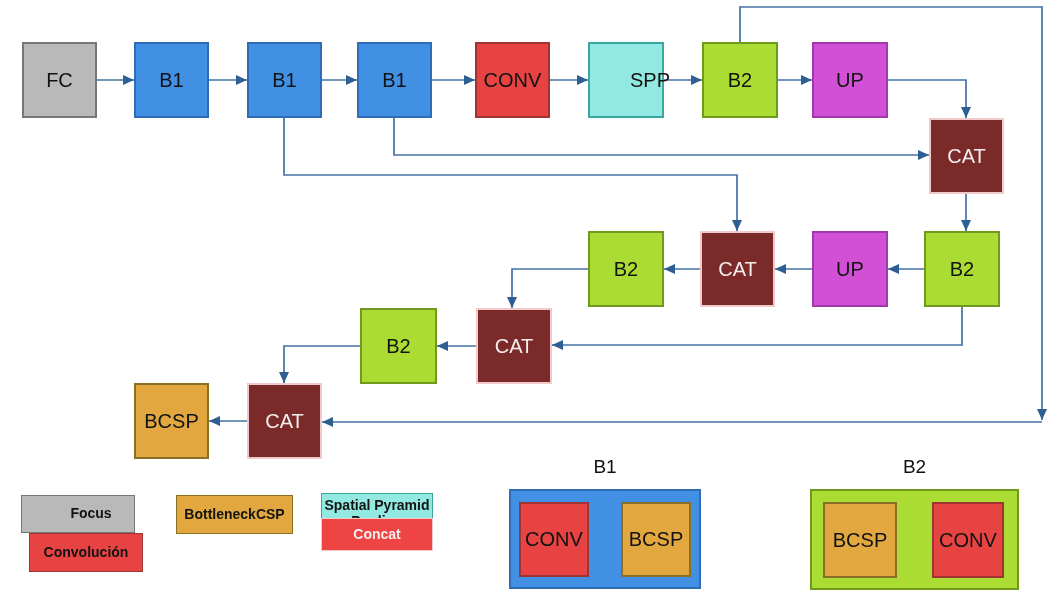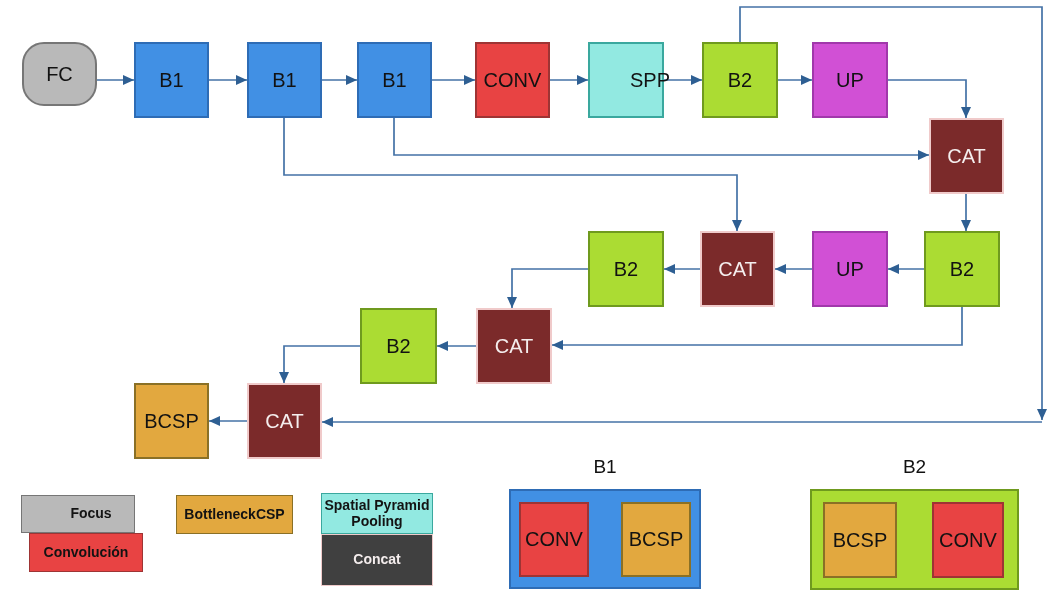--- a/index.html
+++ b/index.html
@@ -61,21 +61,21 @@
     <polyline points="700,269 664,269" marker-end="url(#arrow)"></polyline>
     <polyline points="588,269 512,269 512,308" marker-end="url(#arrow)"></polyline>
     <polyline points="962,307 962,345 552,345" marker-end="url(#arrow)"></polyline>
     <polyline points="476,346 437,346" marker-end="url(#arrow)"></polyline>
     <polyline points="360,346 284,346 284,383" marker-end="url(#arrow)"></polyline>
     <polyline points="247,421 209,421" marker-end="url(#arrow)"></polyline>
     <polyline points="589,540 621,540" marker-end="url(#arrow)"></polyline>
     <polyline points="897,540 932,540" marker-end="url(#arrow)"></polyline>
   </svg>
 
-  <div class="node" style="left: 22px; top: 42px; width: 75px; height: 64px; background-color: rgb(185, 185, 185); border-color: rgb(118, 118, 118); border-radius: 22px;">FC</div>
+  <div class="node" style="left: 22px; top: 42px; width: 75px; height: 76px; background-color: rgb(185, 185, 185); border-color: rgb(118, 118, 118);">FC</div>
   <div class="node" style="left: 134px; top: 42px; width: 75px; height: 76px; background-color: rgb(65, 144, 228); border-color: rgb(46, 108, 181);">B1</div>
   <div class="node" style="left: 247px; top: 42px; width: 75px; height: 76px; background-color: rgb(65, 144, 228); border-color: rgb(46, 108, 181);">B1</div>
   <div class="node" style="left: 357px; top: 42px; width: 75px; height: 76px; background-color: rgb(65, 144, 228); border-color: rgb(46, 108, 181);">B1</div>
   <div class="node" style="left: 475px; top: 42px; width: 75px; height: 76px; background-color: rgb(232, 67, 67); border-color: rgb(158, 52, 52);">CONV</div>
   <div class="node" style="left: 588px; top: 42px; width: 76px; height: 76px; background-color: rgb(146, 233, 225); border-color: rgb(58, 168, 158); padding-left: 48px;">SPP</div>
   <div class="node" style="left: 702px; top: 42px; width: 76px; height: 76px; background-color: rgb(171, 220, 51); border-color: rgb(111, 154, 30);">B2</div>
   <div class="node" style="left: 812px; top: 42px; width: 76px; height: 76px; background-color: rgb(209, 80, 213); border-color: rgb(161, 56, 171);">UP</div>
   <div class="node" style="left: 929px; top: 118px; width: 75px; height: 76px; background-color: rgb(123, 42, 42); border-color: rgb(240, 202, 202); color: rgb(244, 237, 237);">CAT</div>
 
   <div class="node" style="left: 588px; top: 231px; width: 76px; height: 76px; background-color: rgb(171, 220, 51); border-color: rgb(111, 154, 30);">B2</div>
@@ -86,21 +86,21 @@
   <div class="node" style="left: 360px; top: 308px; width: 77px; height: 76px; background-color: rgb(171, 220, 51); border-color: rgb(111, 154, 30);">B2</div>
   <div class="node" style="left: 476px; top: 308px; width: 76px; height: 76px; background-color: rgb(123, 42, 42); border-color: rgb(240, 202, 202); color: rgb(244, 237, 237);">CAT</div>
 
   <div class="node" style="left: 247px; top: 383px; width: 75px; height: 76px; background-color: rgb(123, 42, 42); border-color: rgb(240, 202, 202); color: rgb(244, 237, 237);">CAT</div>
   <div class="node" style="left: 134px; top: 383px; width: 75px; height: 76px; background-color: rgb(226, 168, 63); border-color: rgb(138, 112, 38);">BCSP</div>
 
   <div class="legend-cell" style="left: 21px; top: 495px; width: 114px; height: 38px; background-color: rgb(185, 185, 185); border-color: rgb(118, 118, 118); padding-left: 28px;">Focus</div>
   <div class="legend-cell" style="left: 29px; top: 533px; width: 114px; height: 39px; background-color: rgb(232, 67, 67); border-color: rgb(158, 52, 52);">Convolución</div>
   <div class="legend-cell" style="left: 170px; top: 495px; width: 117px; height: 39px; background-color: rgb(226, 168, 63); border-color: rgb(138, 112, 38); margin-left: 6px;">BottleneckCSP</div>
   <div class="legend-cell" style="left: 321px; top: 493px; width: 112px; height: 41px; background-color: rgb(146, 233, 225); border-color: rgb(58, 168, 158);">Spatial Pyramid Pooling</div>
-  <div class="legend-cell" style="left: 321px; top: 534px; width: 112px; height: 52px; background-color: #404040; border-color: rgb(240, 202, 202); color: rgb(244, 237, 237);">Concat</div>
+  <div class="legend-cell" style="left: 321px; top: 518px; width: 112px; height: 33px; background-color: #ef4444; border-color: rgb(240, 202, 202); color: rgb(244, 237, 237);">Concat</div>
 
   <div class="def-label" style="left:509px;top:456px;width:192px">B1</div>
   <div class="def-box" style="left: 509px; top: 489px; width: 192px; height: 100px; background-color: rgb(65, 144, 228); border-color: rgb(46, 108, 181);"></div>
   <div class="node" style="left: 519px; top: 502px; width: 70px; height: 75px; background-color: rgb(232, 67, 67); border-color: rgb(158, 52, 52);">CONV</div>
   <div class="node" style="left: 621px; top: 502px; width: 70px; height: 75px; background-color: rgb(226, 168, 63); border-color: rgb(138, 112, 38);">BCSP</div>
 
   <div class="def-label" style="left:810px;top:456px;width:209px">B2</div>
   <div class="def-box" style="left: 810px; top: 489px; width: 209px; height: 101px; background-color: rgb(171, 220, 51); border-color: rgb(111, 154, 30);"></div>
   <div class="node" style="left: 823px; top: 502px; width: 74px; height: 76px; background-color: rgb(226, 168, 63); border-color: rgb(138, 112, 38);">BCSP</div>
   <div class="node" style="left: 932px; top: 502px; width: 72px; height: 76px; background-color: rgb(232, 67, 67); border-color: rgb(158, 52, 52);">CONV</div>

